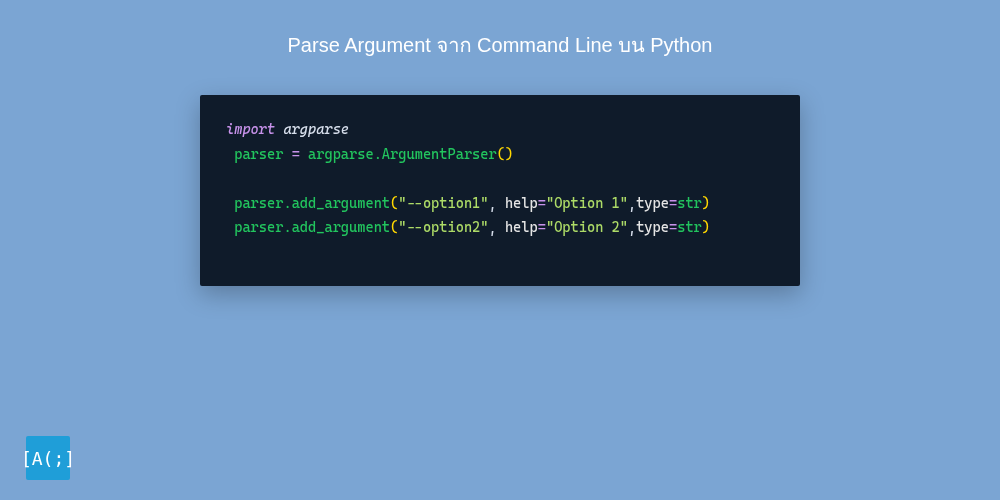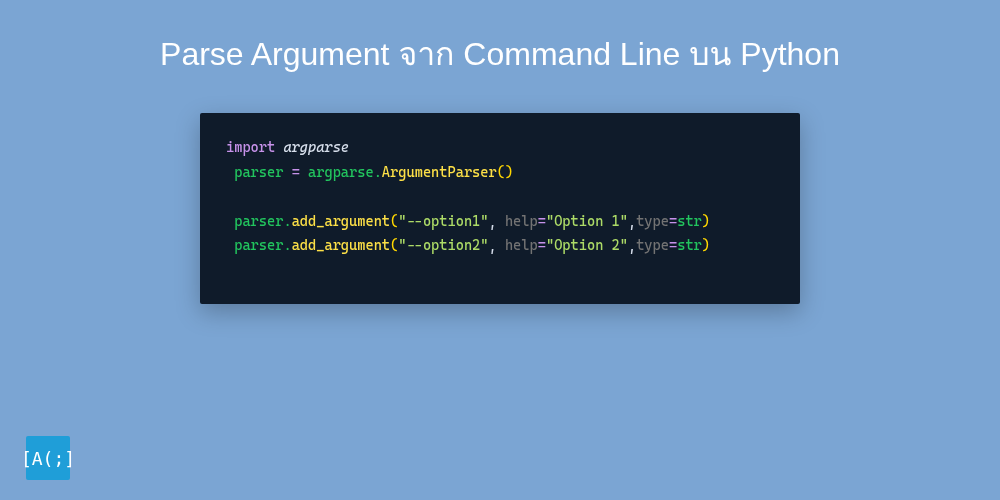--- a/index.html
+++ b/index.html
@@ -16,21 +16,21 @@
       overflow: hidden;
     }
     .title-container {
       text-align: center;
       padding-top: 30px;
       padding-left: 40px;
       padding-right: 40px;
     }
     .title-line1, .title-line2 {
       color: #ffffff;
-      font-size: 32px;
+      font-size: 20px;
       font-weight: 400;
       line-height: 1.5;
     }
     .title-bold {
       font-weight: 700;
     }
     .code-block {
       background-color: #0f1b2a;
       width: 600px;
       margin: 35px auto 0 auto;
@@ -40,42 +40,43 @@
       font-size: 14px;
       line-height: 1.75;
       box-shadow: 0 8px 24px rgba(0,0,0,0.25);
     }
     .code-line {
       white-space: pre;
       color: #d6deeb;
     }
     .kw-import {
       color: #c792ea;
+      font-style: italic;
     }
     .mod-name {
       color: #d6deeb;
       font-style: italic;
     }
     .var-name {
       color: #22c55e;
     }
     .op {
       color: #c792ea;
     }
     .func-call {
-      color: #fde047;
+      color: #22c55e;
     }
     .paren {
       color: #ffd700;
     }
     .string {
       color: #addb67;
     }
     .param {
-      color: #737373;
+      color: #e5e5e5;
     }
     .comma {
       color: #d6deeb;
     }
     .logo {
       position: absolute;
       bottom: 20px;
       left: 26px;
       width: 44px;
       height: 44px;

